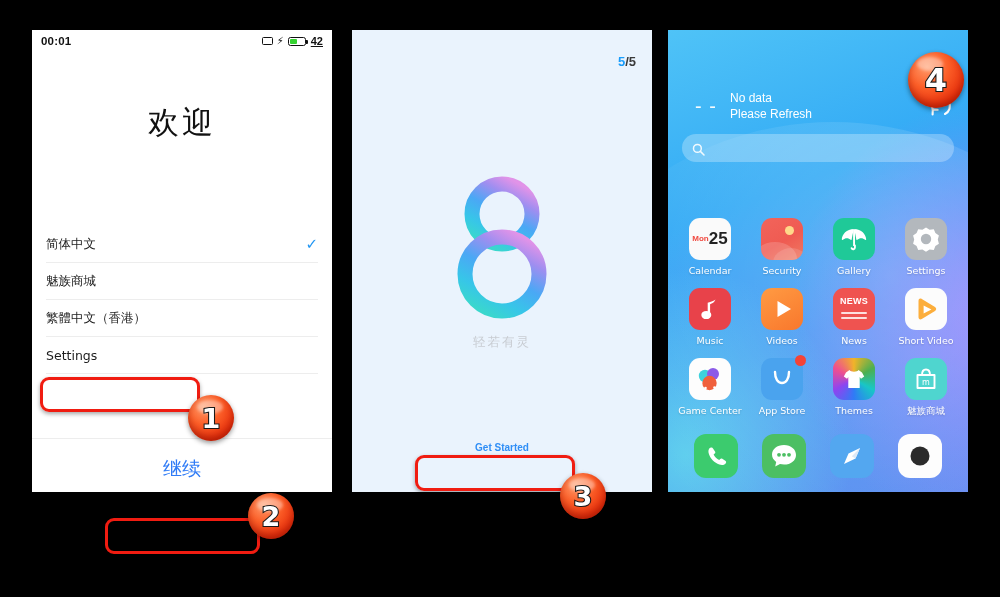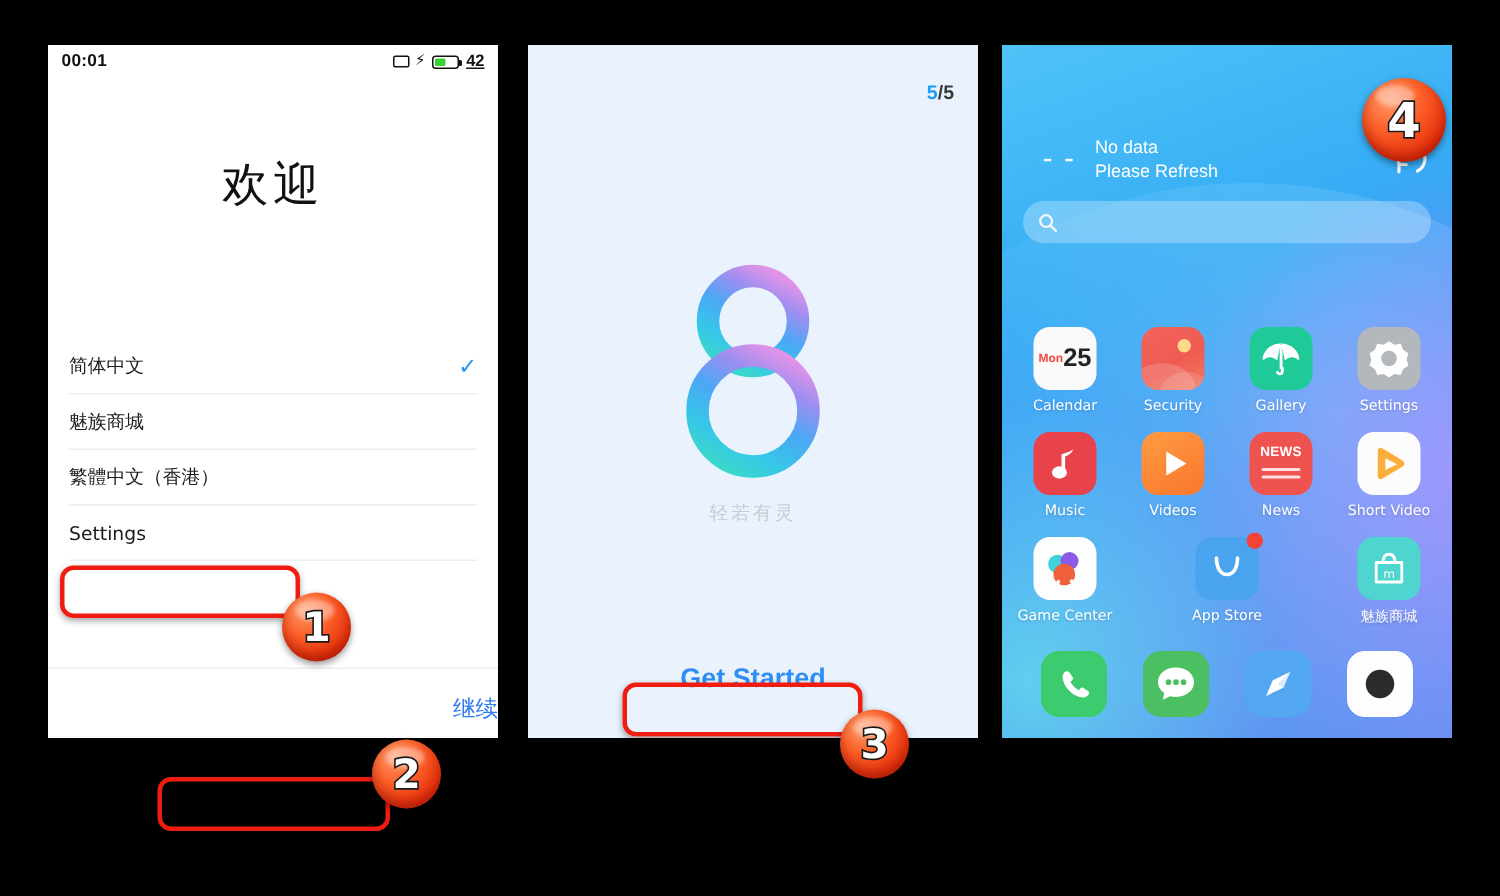--- a/index.html
+++ b/index.html
@@ -79,21 +79,21 @@
   .lang-row.last:after { background: #ededed; }
   .check { color: #2196f3; font-size: 15px; font-weight: bold; line-height: 1; }
 
   .continue-wrap {
     position: absolute; left: 0; right: 0; bottom: 10px;
   }
   .continue-sep {
     position: absolute; left: 0; right: 0; top: -8px; height: 1px; background: #ededed;
   }
   .continue-btn {
-    text-align: right; font-size: 15px; color: #2f7bf6;
+    text-align: center; font-size: 19px; color: #2f7bf6;
     padding: 10px 0 0;
     font-family: "DejaVu Sans", "Liberation Sans", sans-serif;
   }
 
   
   .p2-page {
     position: absolute; right: 16px; top: 24px;
     font-size: 13px; font-weight: bold; color: #3a3a3a;
   }
   .p2-page .cur { color: #1a9dfb; }
@@ -102,21 +102,21 @@
   }
   .logo8 {
     display: block; margin: 0 auto;
   }
   .logo8-tag {
     margin-top: 14px; font-size: 12.5px; color: #c8ccd2; letter-spacing: 2px;
     font-family: "DejaVu Sans", "Liberation Sans", sans-serif;
   }
   .get-started {
     position: absolute; left: 0; right: 0; top: 412px; text-align: center;
-    font-size: 18px; font-weight: bold; color: #2f8ef6;
+    font-size: 10px; font-weight: bold; color: #2f8ef6;
   }
 
   
   #phone3 .wall {
     position: absolute; inset: 0;
     background:
       radial-gradient(ellipse 130% 90% at 108% 62%, rgba(170,130,255,.78) 0%, rgba(140,140,255,0) 52%),
       radial-gradient(ellipse 95% 70% at 6% 92%, rgba(110,255,235,.55) 0%, rgba(110,255,235,0) 58%),
       linear-gradient(160deg, #4fc3f7 0%, #33aaf5 35%, #3f95f3 62%, #5a8cf0 100%);
   }
@@ -434,20 +434,28 @@
         <div class="app">
           <div class="ico ic-appstore">
             <svg width="42" height="42" viewBox="0 0 42 42" fill="none" stroke="#fff" stroke-width="2.4" stroke-linecap="round">
               <path d="M14 14 C14 21 17 25 21 25 C25 25 28 21 28 14"></path>
             </svg>
             <i class="badge-dot"></i>
           </div>
           <div class="lbl">App Store</div>
         </div>
         <div class="app">
+          <div class="ico ic-themes">
+            <svg width="42" height="42" viewBox="0 0 42 42" fill="#fff">
+              <path d="M16.5 12 L13 14.5 L10.8 18.5 L14 20.8 L15.3 19 L15.3 30 L26.7 30 L26.7 19 L28 20.8 L31.2 18.5 L29 14.5 L25.5 12 C24.5 14.2 17.5 14.2 16.5 12 Z"></path>
+            </svg>
+          </div>
+          <div class="lbl">Themes</div>
+        </div>
+        <div class="app">
           <div class="ico ic-store">
             <svg width="42" height="42" viewBox="0 0 42 42" fill="none" stroke="#fff" stroke-width="1.9">
               <path d="M12.5 17 L29.5 17 L29.5 30 L12.5 30 Z" stroke-linejoin="round"></path>
               <path d="M17 17 C17 13 18.8 11.5 21 11.5 C23.2 11.5 25 13 25 17" stroke-linecap="round"></path>
               <text x="21" y="27" font-size="8" fill="#fff" stroke="none" text-anchor="middle" font-family="DejaVu Sans">m</text>
             </svg>
           </div>
           <div class="lbl">魅族商城</div>
         </div>
       </div>

